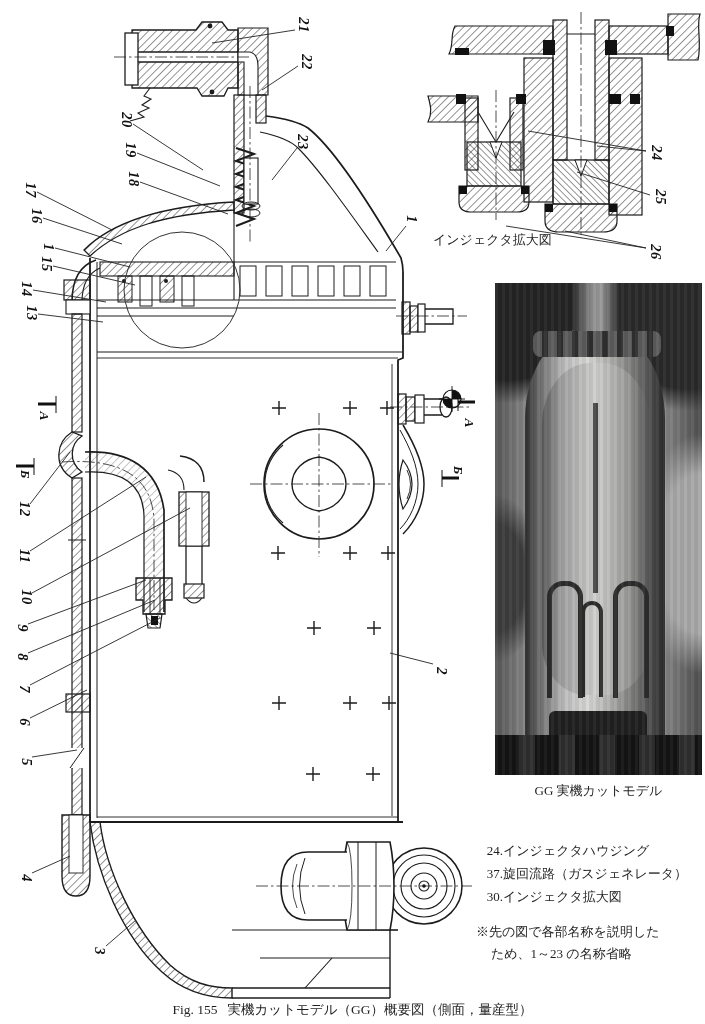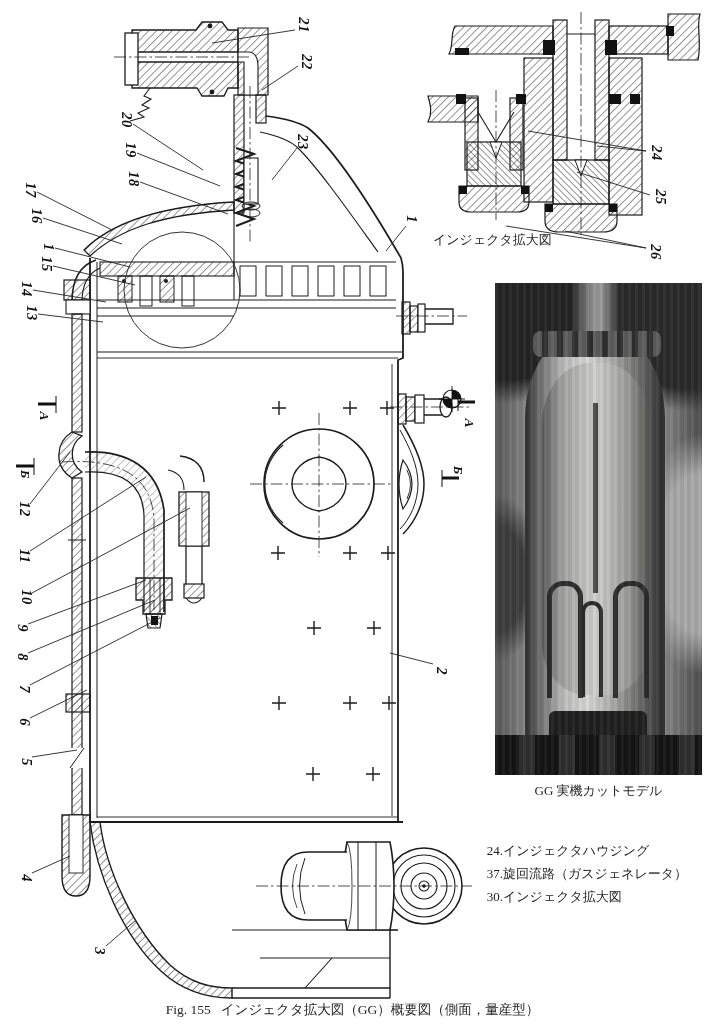--- a/index.html
+++ b/index.html
@@ -340,23 +340,27 @@
     <div class="parts-row">
       <span class="parts-no">37.</span>
       <span>旋回流路（ガスジェネレータ）</span>
     </div>
     <div class="parts-row">
       <span class="parts-no">30.</span>
       <span>インジェクタ拡大図</span>
     </div>
   </div>
 
+  <div class="abs jp footnote">
+    <div>※先の図で各部名称を説明した</div>
+    <div class="footnote-l2">ため、1～23 の名称省略</div>
+  </div>
 
   <div class="abs jp fig-caption">
-    <span class="figno">Fig. 155</span><span>インジェクタ拡大図（GG）概要図（側面，量産型）</span>
+    <span class="figno">Fig. 155</span><span>実機カットモデル（GG）概要図（側面，量産型）</span>
   </div>
 
   <div id="callout-layer" class="abs" style="left:0;top:0;width:705px;height:1024px">
       <span class="callout" style="left: 303px; top: 25px;">21</span>
       <span class="callout" style="left: 306px; top: 62px;">22</span>
       <span class="callout" style="left: 302px; top: 142px;">23</span>
       <span class="callout" style="left: 126px; top: 120px;">20</span>
       <span class="callout" style="left: 130px; top: 150px;">19</span>
       <span class="callout" style="left: 133px; top: 179px;">18</span>
       <span class="callout" style="left: 30px; top: 190px;">17</span>

